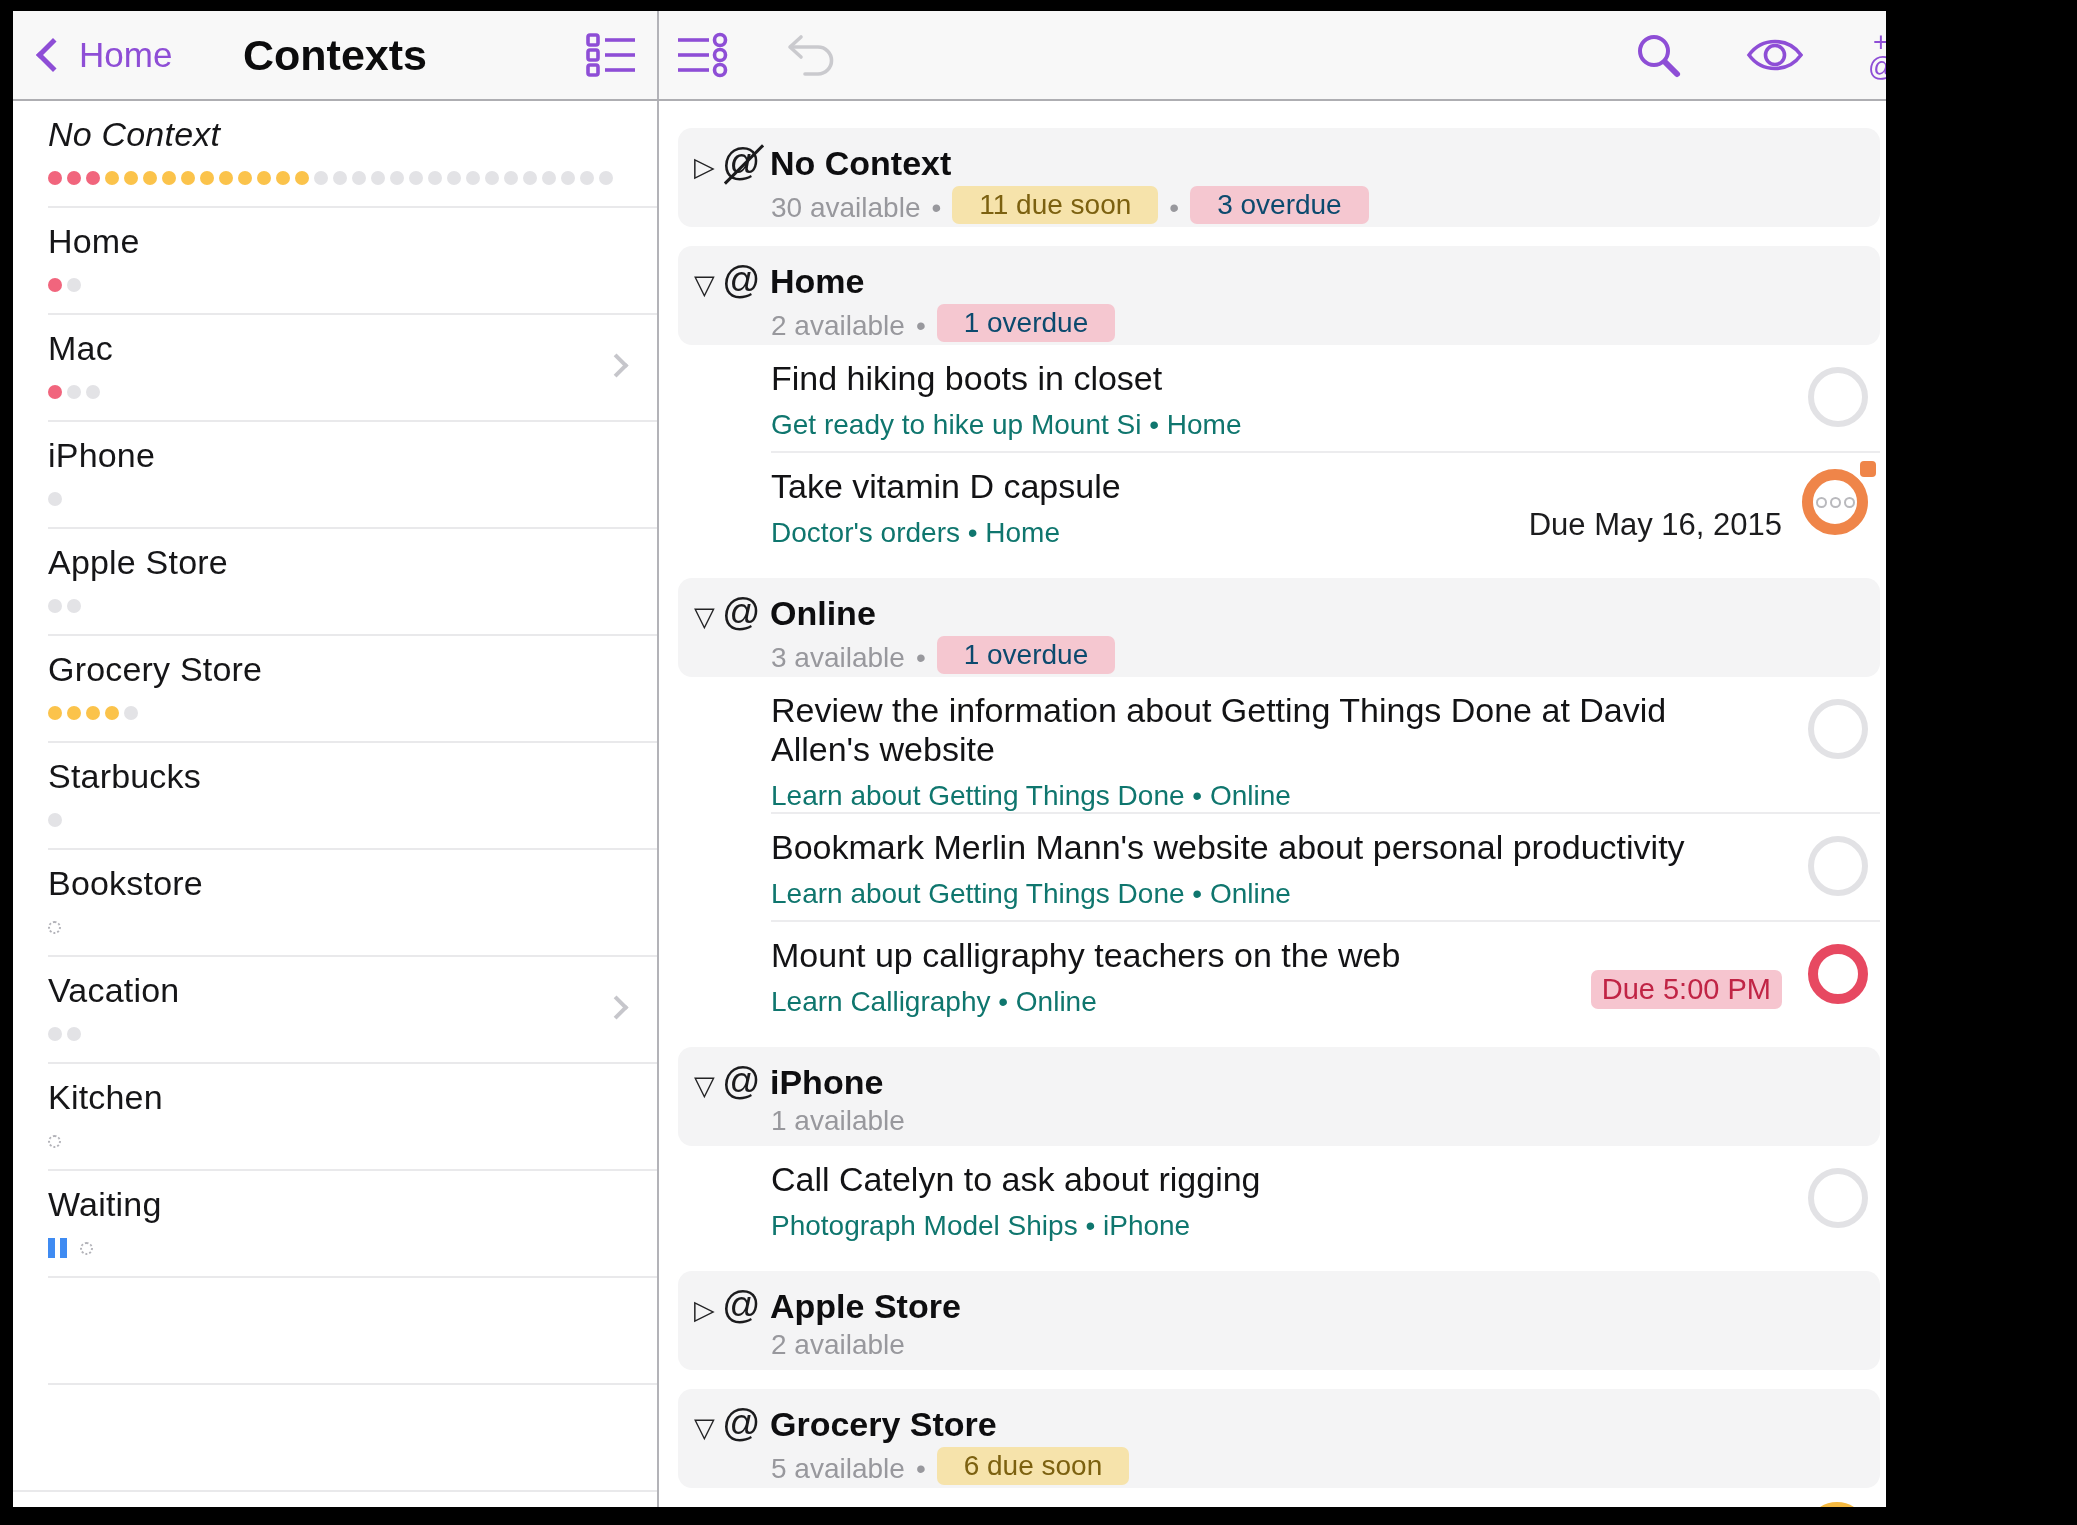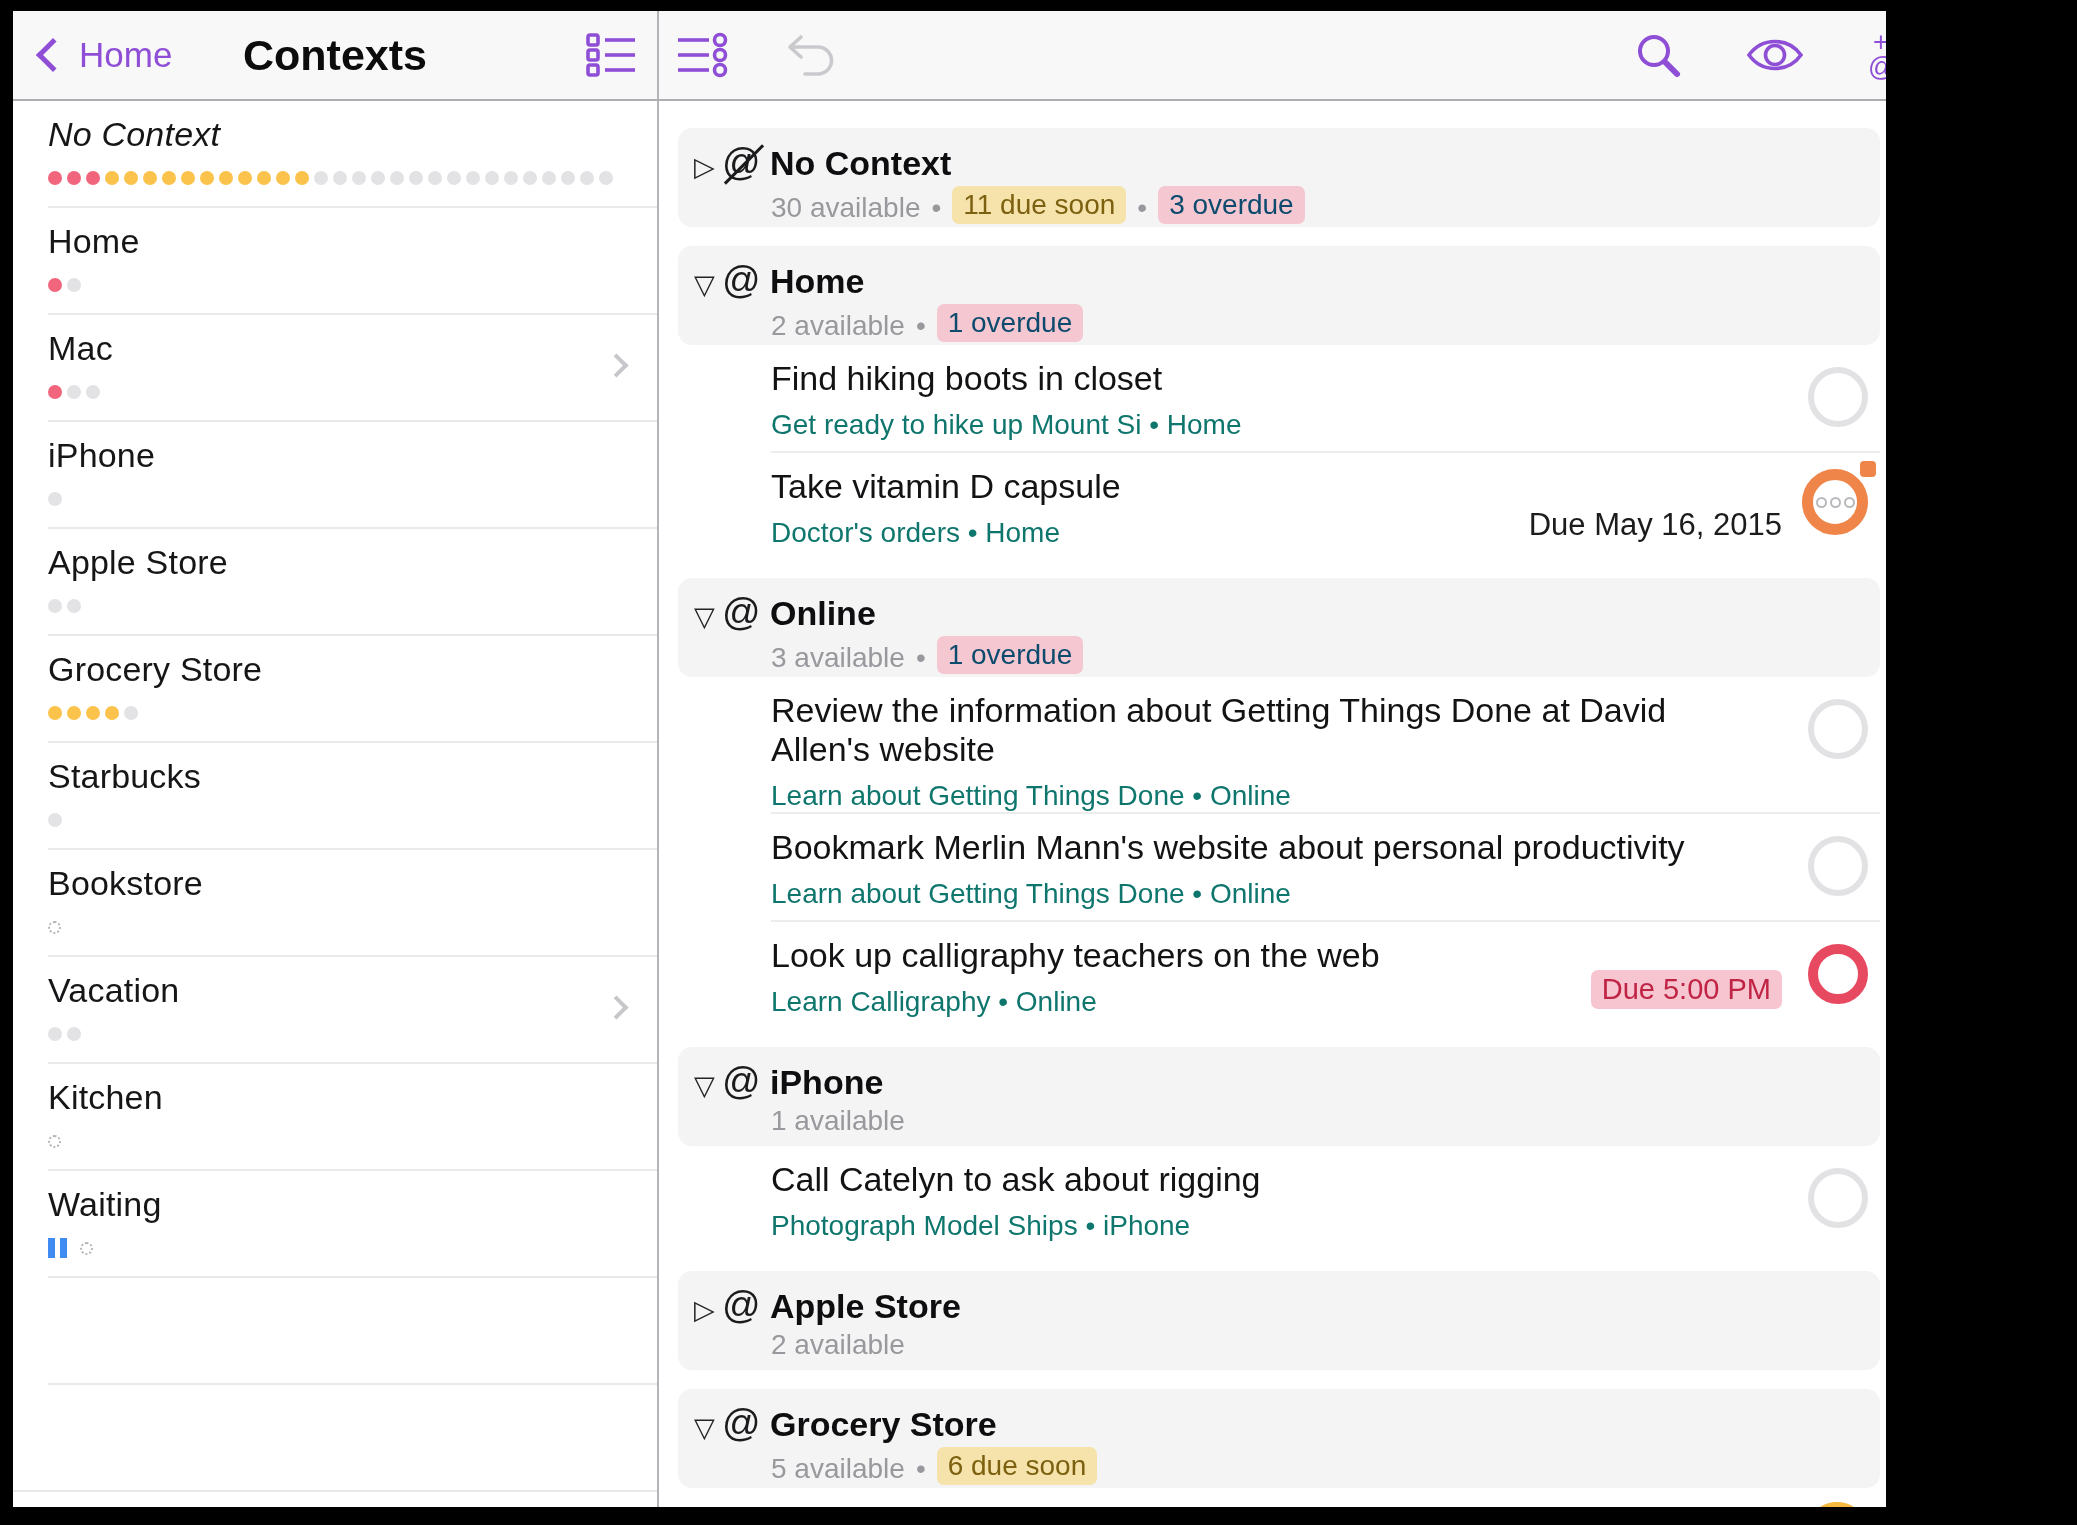--- a/index.html
+++ b/index.html
@@ -72,21 +72,21 @@
   .g-tri{ position:absolute; left:16px; top:23px; font-size:27px; color:#232325; cursor:pointer; }
   .g-at{ position:absolute; left:44px; top:13px; font-size:38px; color:#1b1b1d; }
   .g-at.slashed::after{
     content:""; position:absolute; left:-5px; top:22px; width:54px; height:3px;
     background:#1b1b1d; transform:rotate(-45deg);
   }
   .g-title{ position:absolute; left:92px; top:16px; font-size:34px; font-weight:bold; color:#0e0e10; }
   .g-counts{ position:absolute; left:93px; top:58px; font-size:28px; display:flex; align-items:flex-end; }
   .count-plain{ color:#98989d; }
   .count-sep{ color:#98989d; margin:0 11px; }
-  .count-badge{ padding:3px 11px; border-radius:7px; }
+  .count-badge{ padding:3px 27px; border-radius:7px; }
   .count-badge.due-soon{ background:#f6e3ab; color:#7c6110; }
   .count-badge.overdue{ background:#f5c7d0; color:#0c4a6e; }
   
   .task{ position:relative; min-height:106px; padding:14px 180px 0 112px; cursor:pointer; }
   .task-title{ font-size:34px; color:#131315; }
   .task-sub{ font-size:28px; color:#0f766e; margin-top:11px; }
   .task-sep{ height:2px; background:#ececee; margin:0 6px 0 112px; }
   .t-circle{ position:absolute; right:18px; top:22px; border-radius:50%; cursor:pointer; }
   .t-circle.plain{ width:60px; height:60px; border:6px solid #e2e2e5; }
   .t-circle.overdue{ width:60px; height:60px; border:10px solid #e74961; }
@@ -347,21 +347,21 @@
           <span class="t-circle plain"></span>
         </div>
         <div class="task-sep"></div>
         <div class="task">
           <div class="task-title">Bookmark Merlin Mann's website about personal productivity</div>
           <div class="task-sub">Learn about Getting Things Done • Online</div>
           <span class="t-circle plain"></span>
         </div>
         <div class="task-sep"></div>
         <div class="task">
-          <div class="task-title">Look up calligraphy teachers on the web</div>
+          <div class="task-title">Mount up calligraphy teachers on the web</div>
           <div class="task-sub">Learn Calligraphy • Online</div>
           <span class="task-due-badge">Due 5:00 PM</span>
           <span class="t-circle overdue"></span>
         </div>
         <div class="group-band">
           <span class="g-tri">▽</span>
           <span class="g-at">@</span>
           <span class="g-title">iPhone</span>
           <span class="g-counts">
             <span class="count-plain">1 available</span>

